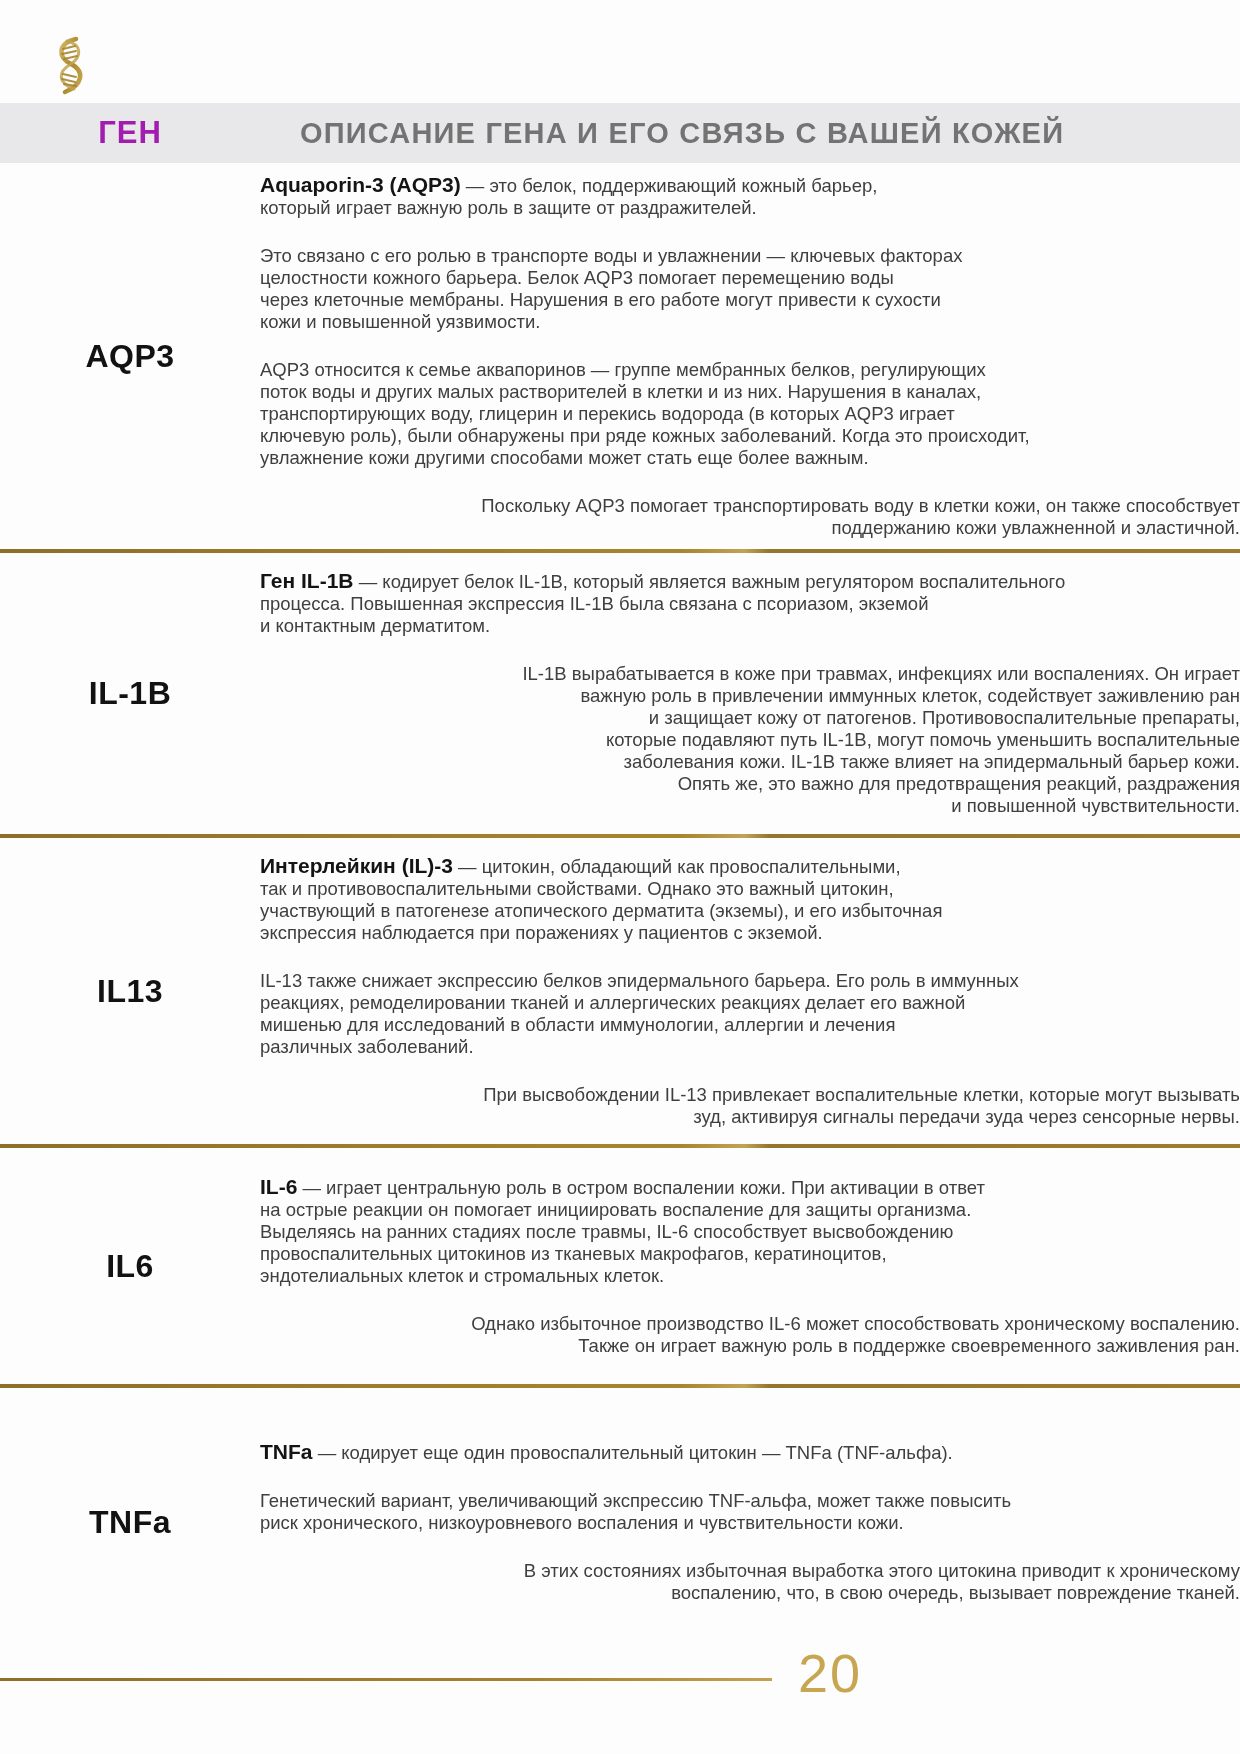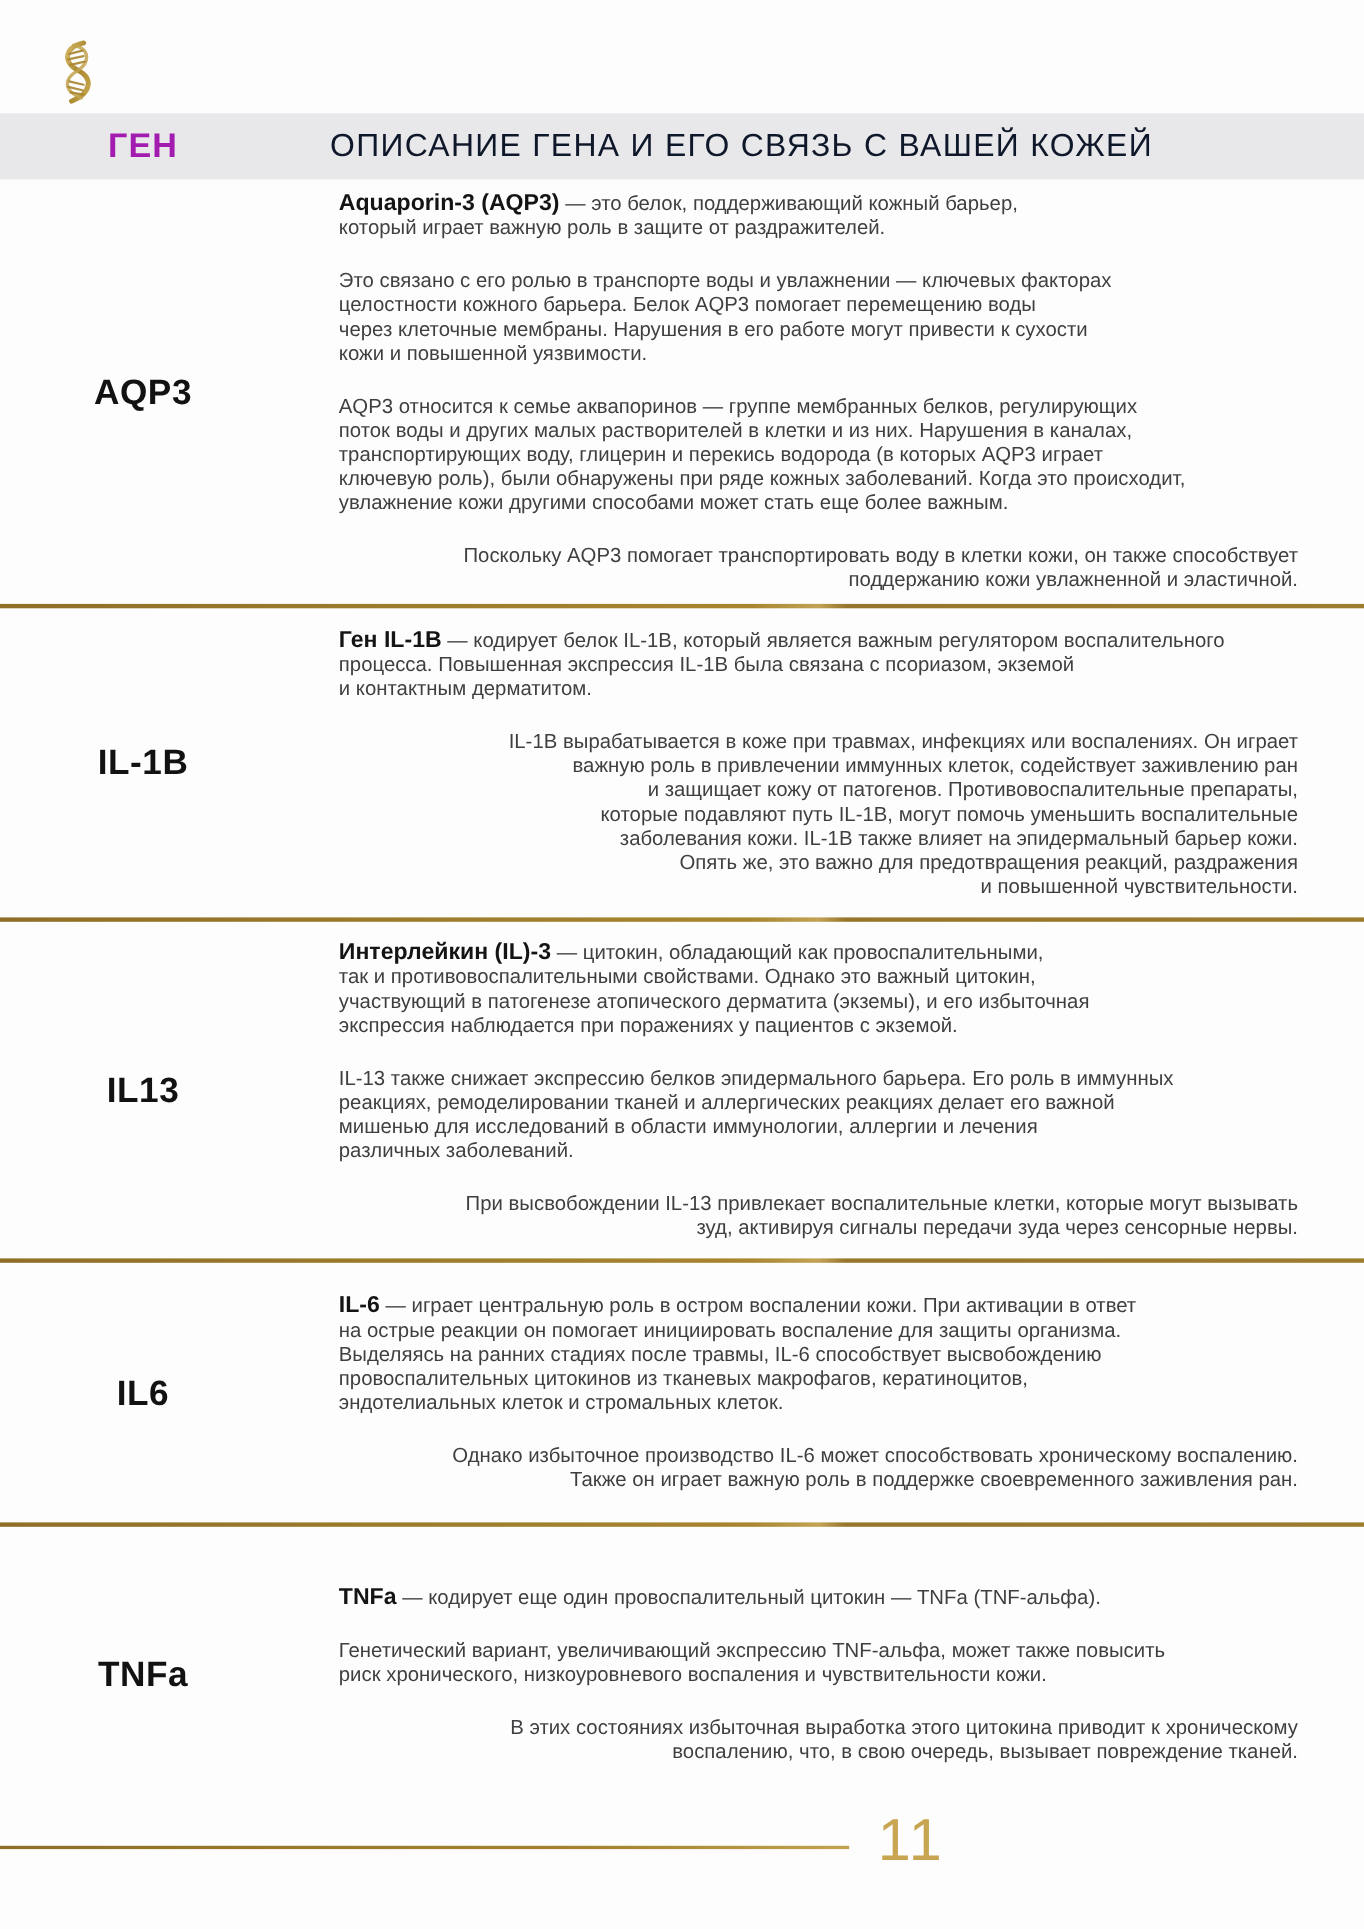--- a/index.html
+++ b/index.html
@@ -17,39 +17,39 @@
   .band{
     position:absolute;left:0;top:103px;width:1240px;height:60px;
     background:#e8e8ea;display:flex;align-items:center;
   }
   .band .gene-head{
     width:260px;text-align:center;
     font-size:31px;font-weight:700;color:#a21caf;letter-spacing:1px;
   }
   .band .desc-head{
     padding-left:40px;
-    font-size:29px;font-weight:400;color:#0f172a;letter-spacing:1.2px;
+    font-size:29px;font-weight:700;color:#737373;letter-spacing:1.2px;
   }
   
   .sections{position:absolute;left:0;top:163px;width:1240px;}
   .row{
     box-sizing:border-box;
     display:flex;align-items:center;
     border-bottom:4px solid transparent;
     border-image:linear-gradient(90deg,#8f6f28 0%,#a8862f 55%,#c2a254 60%,#96762c 62%,#9d7c2e 100%) 1;
   }
   .row.last{border-bottom:none;}
   .gene-col{
     width:260px;flex:0 0 260px;
     display:flex;align-items:center;justify-content:center;
   }
   .gene-label{
     font-size:32px;font-weight:700;color:#121212;letter-spacing:0.5px;
   }
-  .desc-col{width:940px;flex:1 1 auto;padding-right:60px;margin-left:48px;}
+  .desc-col{width:940px;flex:1 1 auto;}
   .desc-col p{
     margin:0 0 26px 0;
     font-size:18.5px;line-height:22px;color:#3f3f41;
     white-space:pre-line;
   }
   .desc-col p:last-child{margin-bottom:0;text-align:right;}
   .desc-col .lead{
     font-weight:700;color:#141414;font-size:21px;
   }
   
@@ -177,15 +177,15 @@
         <p>Генетический вариант, увеличивающий экспрессию TNF-альфа, может также повысить
 риск хронического, низкоуровневого воспаления и чувствительности кожи.</p>
         <p>В этих состояниях избыточная выработка этого цитокина приводит к хроническому
 воспалению, что, в свою очередь, вызывает повреждение тканей.</p>
       </div>
     </section>
 
   </div>
 
   <div class="footer-line"></div>
-  <div class="page-number">11</div>
+  <div class="page-number">20</div>
 
 </div>
 
 </body></html>

